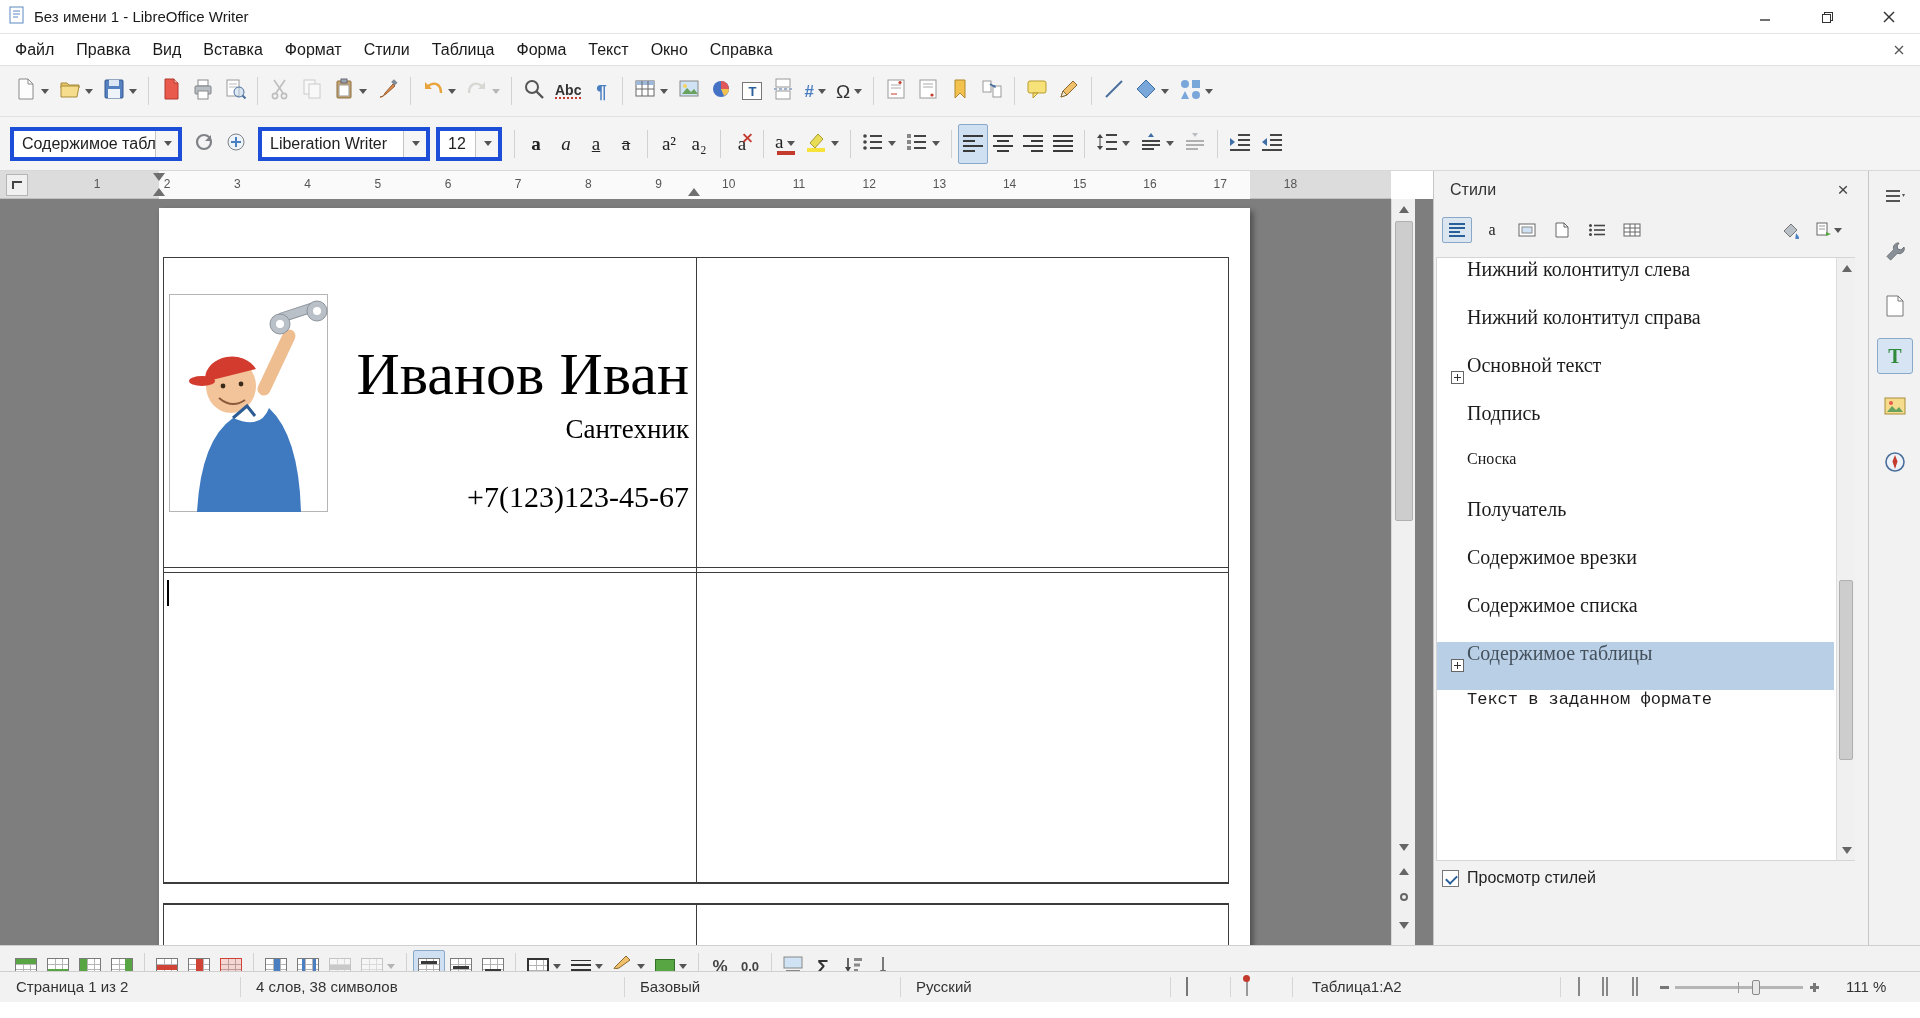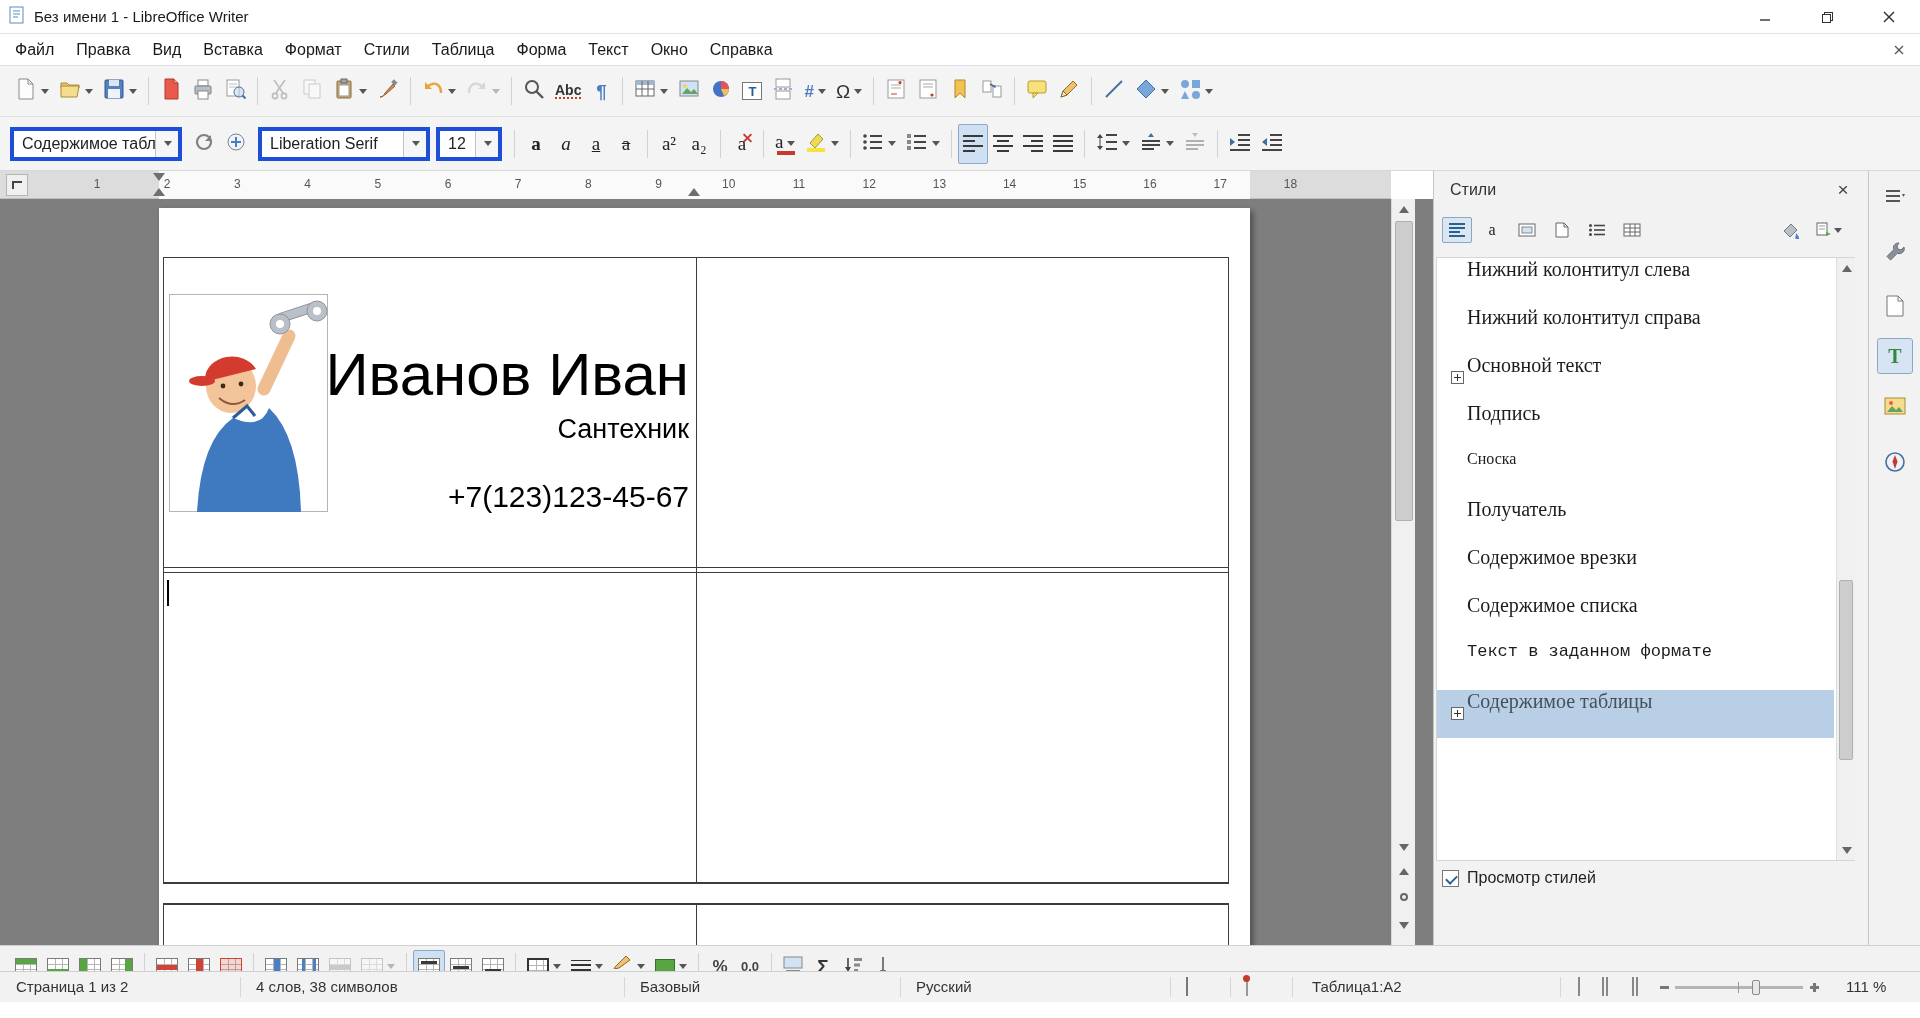--- a/index.html
+++ b/index.html
@@ -69,21 +69,21 @@
 .rnum{position:absolute;top:6px;font-size:12px;color:#555;transform:translateX(-50%)}
 .tabsel{position:absolute;left:6px;top:3px;width:22px;height:22px;background:#f0f0f0;border:1px solid #b5b5b5;display:flex;align-items:center;justify-content:center}
 .tabsel i{display:block;width:10px;height:8px;border-left:2px solid #444;border-top:2px solid #444}
 .mark{position:absolute;width:0;height:0}
 .mk-down{border-left:6px solid transparent;border-right:6px solid transparent;border-top:8px solid #6f6f6f;top:2px}
 .mk-up{border-left:6px solid transparent;border-right:6px solid transparent;border-bottom:8px solid #6f6f6f;bottom:2px}
 
 #docarea{position:absolute;left:0;top:199px;width:1433px;height:746px;background:#7e7e7e;overflow:hidden}
 #page{position:absolute;left:159px;top:9px;width:1091px;height:1500px;background:#fff;box-shadow:3px 3px 6px rgba(0,0,0,.4)}
 .tline{position:absolute;background:#3c3c3c}
-.card-text{position:absolute;right:561px;text-align:left;font-family:Liberation Sans, sans-serif;color:#000;white-space:nowrap}
+.card-text{position:absolute;right:561px;text-align:left;font-family:Liberation Serif, serif;color:#000;white-space:nowrap}
 .caret{position:absolute;width:2px;background:#000;animation:blink 1s steps(1) infinite}
 @keyframes blink{50%{opacity:0}}
 
 #vscroll{position:absolute;left:1391px;top:0;width:24px;height:746px;background:#f0f0f0;border-left:1px solid #d8d8d8}
 .scr-btn{position:absolute;left:0;width:24px;height:20px;display:flex;align-items:center;justify-content:center}
 .tri-up{width:0;height:0;border-left:5px solid transparent;border-right:5px solid transparent;border-bottom:7px solid #666}
 .tri-down{width:0;height:0;border-left:5px solid transparent;border-right:5px solid transparent;border-top:7px solid #666}
 .thumb{position:absolute;left:3px;width:18px;background:#cdcdcd;border:1px solid #b0b0b0;border-radius:2px}
 .navdot{width:8px;height:8px;border:2px solid #666;border-radius:50%}
 
@@ -407,21 +407,21 @@
         </svg></span>
     </div>
   <div class="tb">
       <span><svg width="22" height="22" viewBox="0 0 22 22">
           <circle cx="11" cy="11" r="8" fill="#eef3fa" stroke="#7e8186"></circle>
           <line x1="11" y1="6" x2="11" y2="16" stroke="#4a7fc1" stroke-width="2"></line>
           <line x1="6" y1="11" x2="16" y2="11" stroke="#4a7fc1" stroke-width="2"></line>
         </svg></span>
     </div>
   <div class="combo" style="width:172px;margin-left:6px">
-      <span class="cval">Liberation Serif</span>
+      <span class="cval">Liberation Writer</span>
       <span class="dbtn">
         <span class="dd"></span>
       </span>
     </div>
   <div class="combo" style="width:66px">
       <span class="cval">12</span>
       <span class="dbtn">
         <span class="dd"></span>
       </span>
     </div>
@@ -742,26 +742,26 @@
       </div>
     <div class="sitem">
         <span class="slbl">Получатель</span>
       </div>
     <div class="sitem">
         <span class="slbl">Содержимое врезки</span>
       </div>
     <div class="sitem">
         <span class="slbl">Содержимое списка</span>
       </div>
-    <div class="sitem f-mono">
-        <span class="slbl">Текст в заданном формате</span>
-      </div>
     <div class="sitem sel">
         <span class="sexp"></span>
         <span class="slbl" style="color:#44505c">Содержимое таблицы</span>
+      </div>
+    <div class="sitem f-mono">
+        <span class="slbl">Текст в заданном формате</span>
       </div>
     <div id="list-scroll">
       <div class="scr-btn" style="top:0;width:19px">
           <span class="tri-up"></span>
         </div>
       <div class="thumb" style="left:2px;width:14px;top:322px;height:180px"></div>
       <div class="scr-btn" style="top:582px;width:19px">
           <span class="tri-down"></span>
         </div>
     </div>

